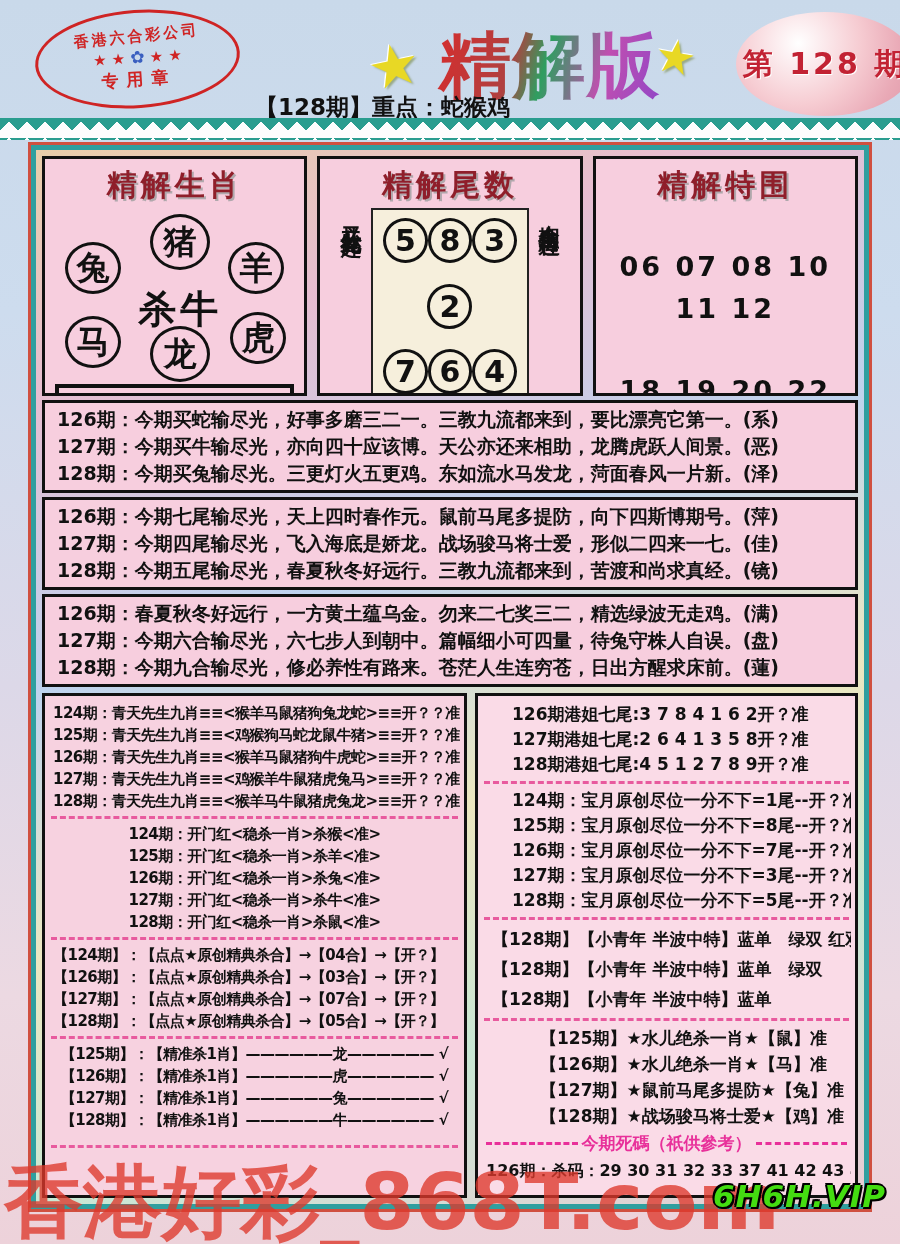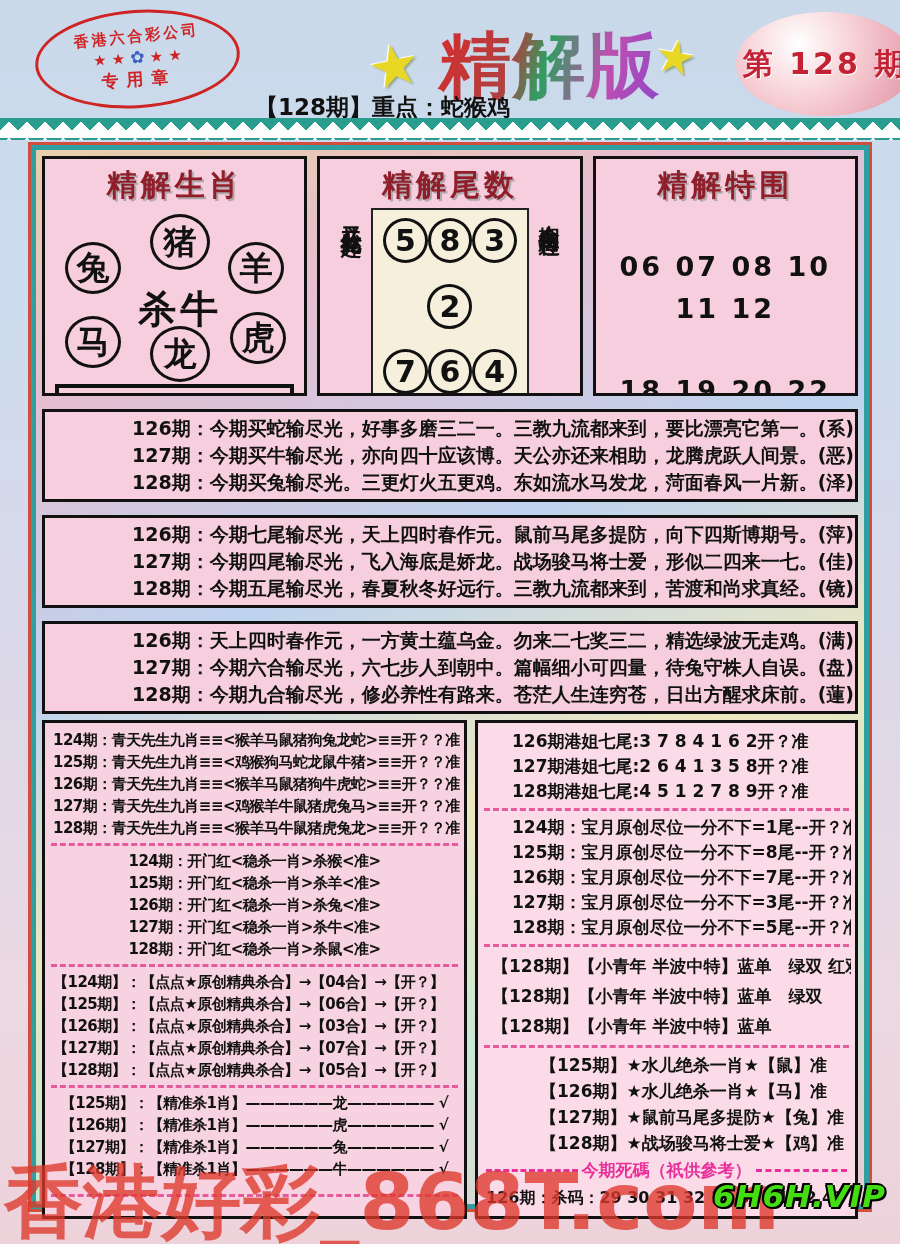--- a/index.html
+++ b/index.html
@@ -59,21 +59,21 @@
     justify-content:space-between;padding:8px 10px;}
   .t-row{display:flex;justify-content:space-between;}
   .t-row.center{justify-content:center;}
   .tc{width:45px;height:45px;border:3px solid #111;border-radius:50%;display:flex;align-items:center;
     justify-content:center;font-size:30px;font-weight:bold;color:#111;}
   .tails-footer{text-align:center;font-size:25px;font-weight:bold;color:#111;margin-top:6px;}
   
   .tw-rows{margin-top:6px;}
   .tw-row{text-align:center;font-size:27px;font-weight:bold;color:#111;line-height:42px;letter-spacing:3px;margin-top:40px;}
   
-  .poem-block{border:3px solid #111;background:#f7cede;margin-top:13px;padding:3px 1px;text-align:right;}
+  .poem-block{border:3px solid #111;background:#f7cede;margin-top:4px;padding:3px 12px;}
   .poem-row{font-size:19px;font-weight:bold;color:#111;line-height:27px;white-space:nowrap;overflow:hidden;}
   
   .cols{display:flex;gap:8px;margin-top:6px;flex:1;}
   .col{border:3px solid #111;background:#f7d2e0;padding:6px 4px;overflow:hidden;}
   .col.left{width:425px;}
   .col.right{flex:1;background:#fadbe7;}
   .lrow{font-size:15px;font-weight:bold;color:#111;line-height:22px;letter-spacing:-0.5px;
     white-space:nowrap;overflow:hidden;padding-left:4px;}
   .lrow.center{text-align:center;padding-left:0;}
   .rrow{font-size:17px;font-weight:bold;color:#111;line-height:25px;white-space:nowrap;overflow:hidden;padding-left:30px;}
@@ -172,42 +172,41 @@
         <div class="poem-row">126期：今期买蛇输尽光，好事多磨三二一。三教九流都来到，要比漂亮它第一。(系)</div>
         <div class="poem-row">127期：今期买牛输尽光，亦向四十应该博。天公亦还来相助，龙腾虎跃人间景。(恶)</div>
         <div class="poem-row">128期：今期买兔输尽光。三更灯火五更鸡。东如流水马发龙，菏面春风一片新。(泽)</div>
       </div>
       <div class="poem-block">
         <div class="poem-row">126期：今期七尾输尽光，天上四时春作元。鼠前马尾多提防，向下四斯博期号。(萍)</div>
         <div class="poem-row">127期：今期四尾输尽光，飞入海底是娇龙。战场骏马将士爱，形似二四来一七。(佳)</div>
         <div class="poem-row">128期：今期五尾输尽光，春夏秋冬好远行。三教九流都来到，苦渡和尚求真经。(镜)</div>
       </div>
       <div class="poem-block">
-        <div class="poem-row">126期：天上四时春作元，一方黄土蕴乌金。勿来二七奖三二，精选绿波无走鸡。(满)</div>
+        <div class="poem-row">126期：春夏秋冬好远行，一方黄土蕴乌金。勿来二七奖三二，精选绿波无走鸡。(满)</div>
         <div class="poem-row">127期：今期六合输尽光，六七步人到朝中。篇幅细小可四量，待兔守株人自误。(盘)</div>
         <div class="poem-row">128期：今期九合输尽光，修必养性有路来。苍茫人生连穷苍，日出方醒求床前。(蓮)</div>
       </div>
 
       <div class="cols">
 
         <div class="col left">
           <div class="lrow">124期：青天先生九肖≡≡&lt;猴羊马鼠猪狗兔龙蛇&gt;≡≡开？？准</div>
           <div class="lrow">125期：青天先生九肖≡≡&lt;鸡猴狗马蛇龙鼠牛猪&gt;≡≡开？？准</div>
           <div class="lrow">126期：青天先生九肖≡≡&lt;猴羊马鼠猪狗牛虎蛇&gt;≡≡开？？准</div>
           <div class="lrow">127期：青天先生九肖≡≡&lt;鸡猴羊牛鼠猪虎兔马&gt;≡≡开？？准</div>
           <div class="lrow">128期：青天先生九肖≡≡&lt;猴羊马牛鼠猪虎兔龙&gt;≡≡开？？准</div>
           <div class="sep"></div>
           <div class="lrow center">124期：开门红&lt;稳杀一肖&gt;杀猴&lt;准&gt;</div>
           <div class="lrow center">125期：开门红&lt;稳杀一肖&gt;杀羊&lt;准&gt;</div>
           <div class="lrow center">126期：开门红&lt;稳杀一肖&gt;杀兔&lt;准&gt;</div>
           <div class="lrow center">127期：开门红&lt;稳杀一肖&gt;杀牛&lt;准&gt;</div>
           <div class="lrow center">128期：开门红&lt;稳杀一肖&gt;杀鼠&lt;准&gt;</div>
           <div class="sep"></div>
           <div class="lrow">【124期】：【点点★原创精典杀合】→【04合】→【开？】</div>
-          <div class="lrow">【125期】：【点点★原创精典杀合】→【06合】→【开？】</div>
           <div class="lrow">【126期】：【点点★原创精典杀合】→【03合】→【开？】</div>
           <div class="lrow">【127期】：【点点★原创精典杀合】→【07合】→【开？】</div>
           <div class="lrow">【128期】：【点点★原创精典杀合】→【05合】→【开？】</div>
           <div class="sep"></div>
           <div class="lrow center">【125期】：【精准杀1肖】——————龙—————— √</div>
           <div class="lrow center">【126期】：【精准杀1肖】——————虎—————— √</div>
           <div class="lrow center">【127期】：【精准杀1肖】——————兔—————— √</div>
           <div class="lrow center">【128期】：【精准杀1肖】——————牛—————— √</div>
           <div class="sep" style="margin-top:14px"></div>
         </div>

